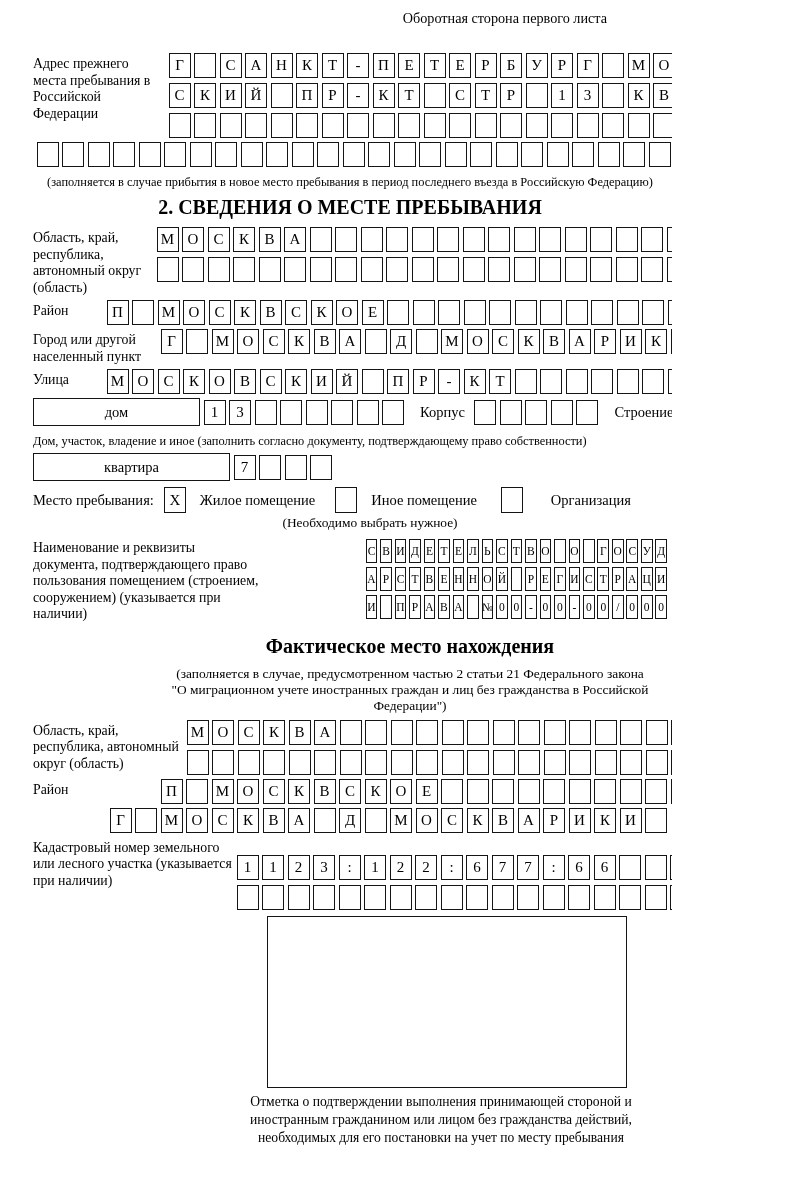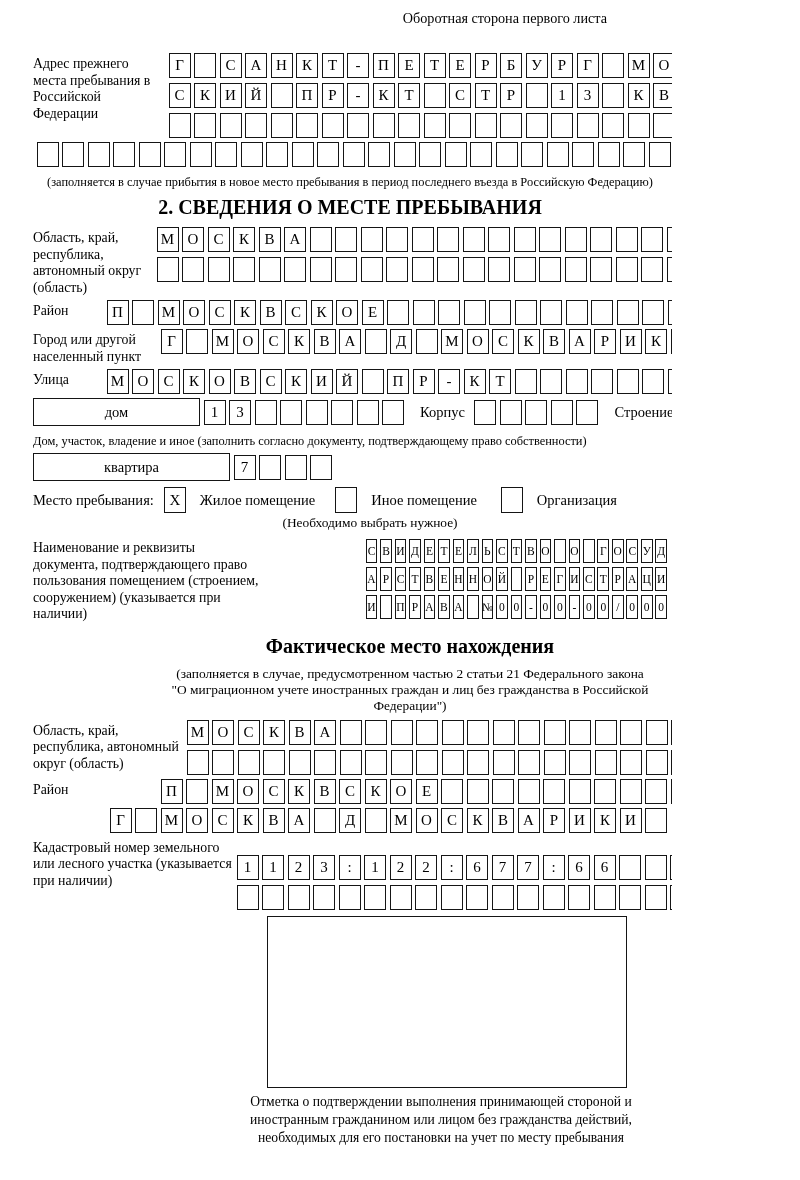--- a/index.html
+++ b/index.html
@@ -372,21 +372,21 @@
       </div>
   </div>
 
   <div class="checkline">
     <span>Место пребывания:</span>
     <span class="checkbox">X</span>
     <span>Жилое помещение</span>
     <span class="checkbox" style="margin-left:20px;"></span>
     <span>Иное помещение</span>
     <span class="checkbox" style="margin-left:24px;"></span>
-    <span style="">Организация</span>
+    <span style="margin-left:14px;">Организация</span>
   </div>
   <div class="hint">(Необходимо выбрать нужное)</div>
 
   <div class="field">
     <div class="flabel lw230">Наименование и реквизиты документа, подтверждающего право пользования помещением (строением, сооружением) (указывается при наличии)</div>
     <div class="fboxes" style="gap:4px; padding-top:2px;">
       <div class="boxrow sm">
           <span class="cbox">С</span>
           <span class="cbox">В</span>
           <span class="cbox">И</span>

